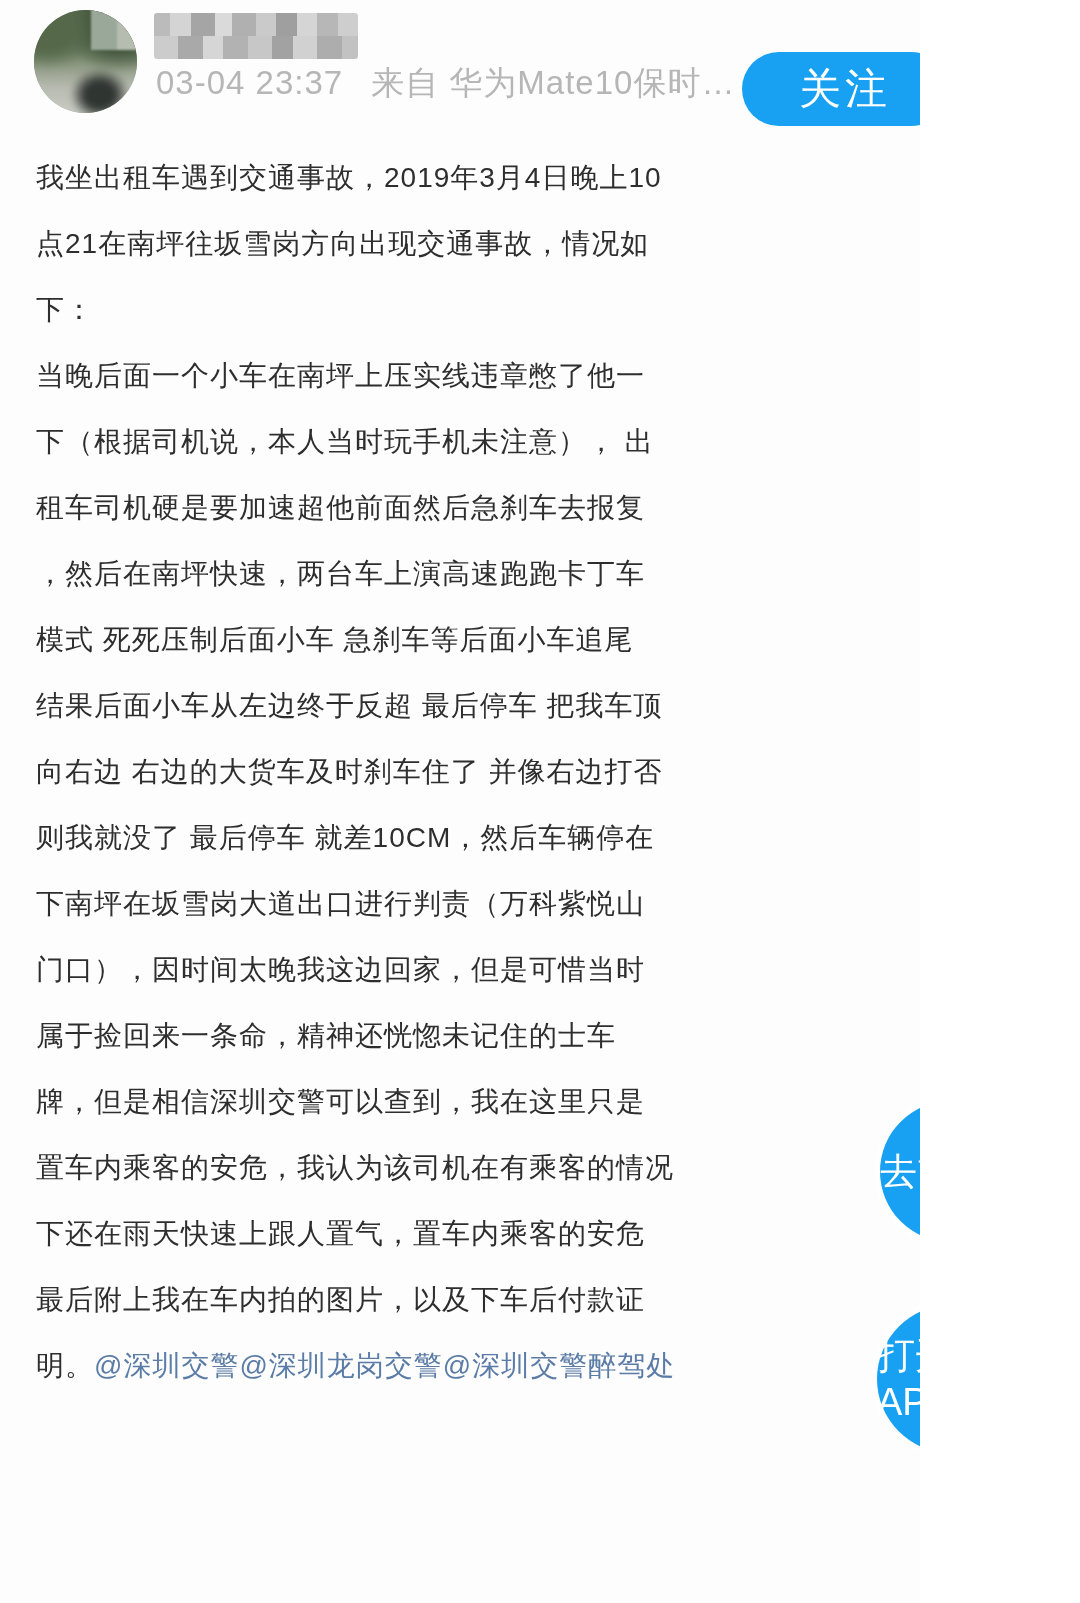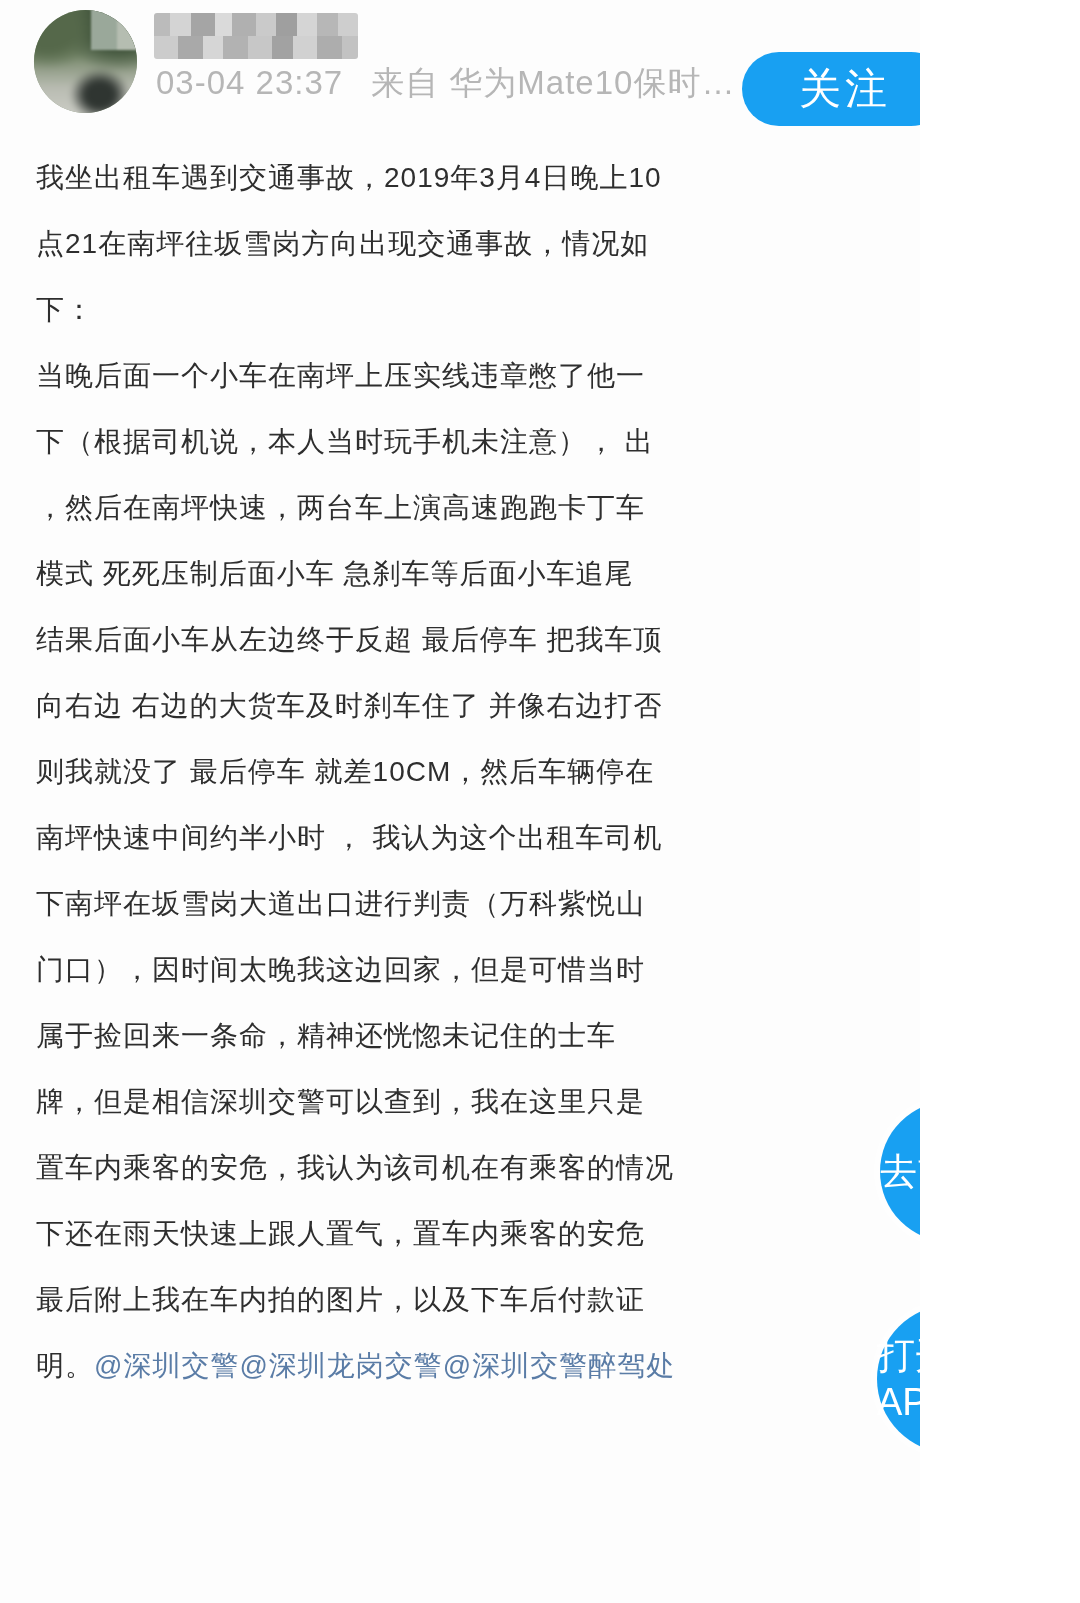--- a/index.html
+++ b/index.html
@@ -106,26 +106,26 @@
       <i></i>
       <i></i>
   </div>
 
   <div class="post-body" id="body-lines">
       <div class="line"><span>我坐出租车遇到交通事故，2019年3月4日晚上10</span></div>
       <div class="line"><span>点21在南坪往坂雪岗方向出现交通事故，情况如</span></div>
       <div class="line"><span>下：</span></div>
       <div class="line"><span>当晚后面一个小车在南坪上压实线违章憋了他一</span></div>
       <div class="line"><span>下（根据司机说，本人当时玩手机未注意）， 出</span></div>
+      <div class="line"><span>租车司机硬是要加速超他前面然后急刹车去报复</span></div>
       <div class="line"><span>，然后在南坪快速，两台车上演高速跑跑卡丁车</span></div>
       <div class="line"><span>模式 死死压制后面小车 急刹车等后面小车追尾</span></div>
       <div class="line"><span>结果后面小车从左边终于反超 最后停车 把我车顶</span></div>
       <div class="line"><span>向右边 右边的大货车及时刹车住了 并像右边打否</span></div>
       <div class="line"><span>则我就没了 最后停车 就差10CM，然后车辆停在</span></div>
-      <div class="line"><span>南坪快速中间约半小时 ， 我认为这个出租车司机</span></div>
       <div class="line"><span>下南坪在坂雪岗大道出口进行判责（万科紫悦山</span></div>
       <div class="line"><span>门口），因时间太晚我这边回家，但是可惜当时</span></div>
       <div class="line"><span>属于捡回来一条命，精神还恍惚未记住的士车</span></div>
       <div class="line"><span>牌，但是相信深圳交警可以查到，我在这里只是</span></div>
       <div class="line"><span>置车内乘客的安危，我认为该司机在有乘客的情况</span></div>
       <div class="line"><span>下还在雨天快速上跟人置气，置车内乘客的安危</span></div>
       <div class="line"><span>最后附上我在车内拍的图片，以及下车后付款证</span></div>
       <div class="line"><span>明。</span><span class="mention">@深圳交警@深圳龙岗交警@深圳交警醉驾处</span></div>
     </div>
 

